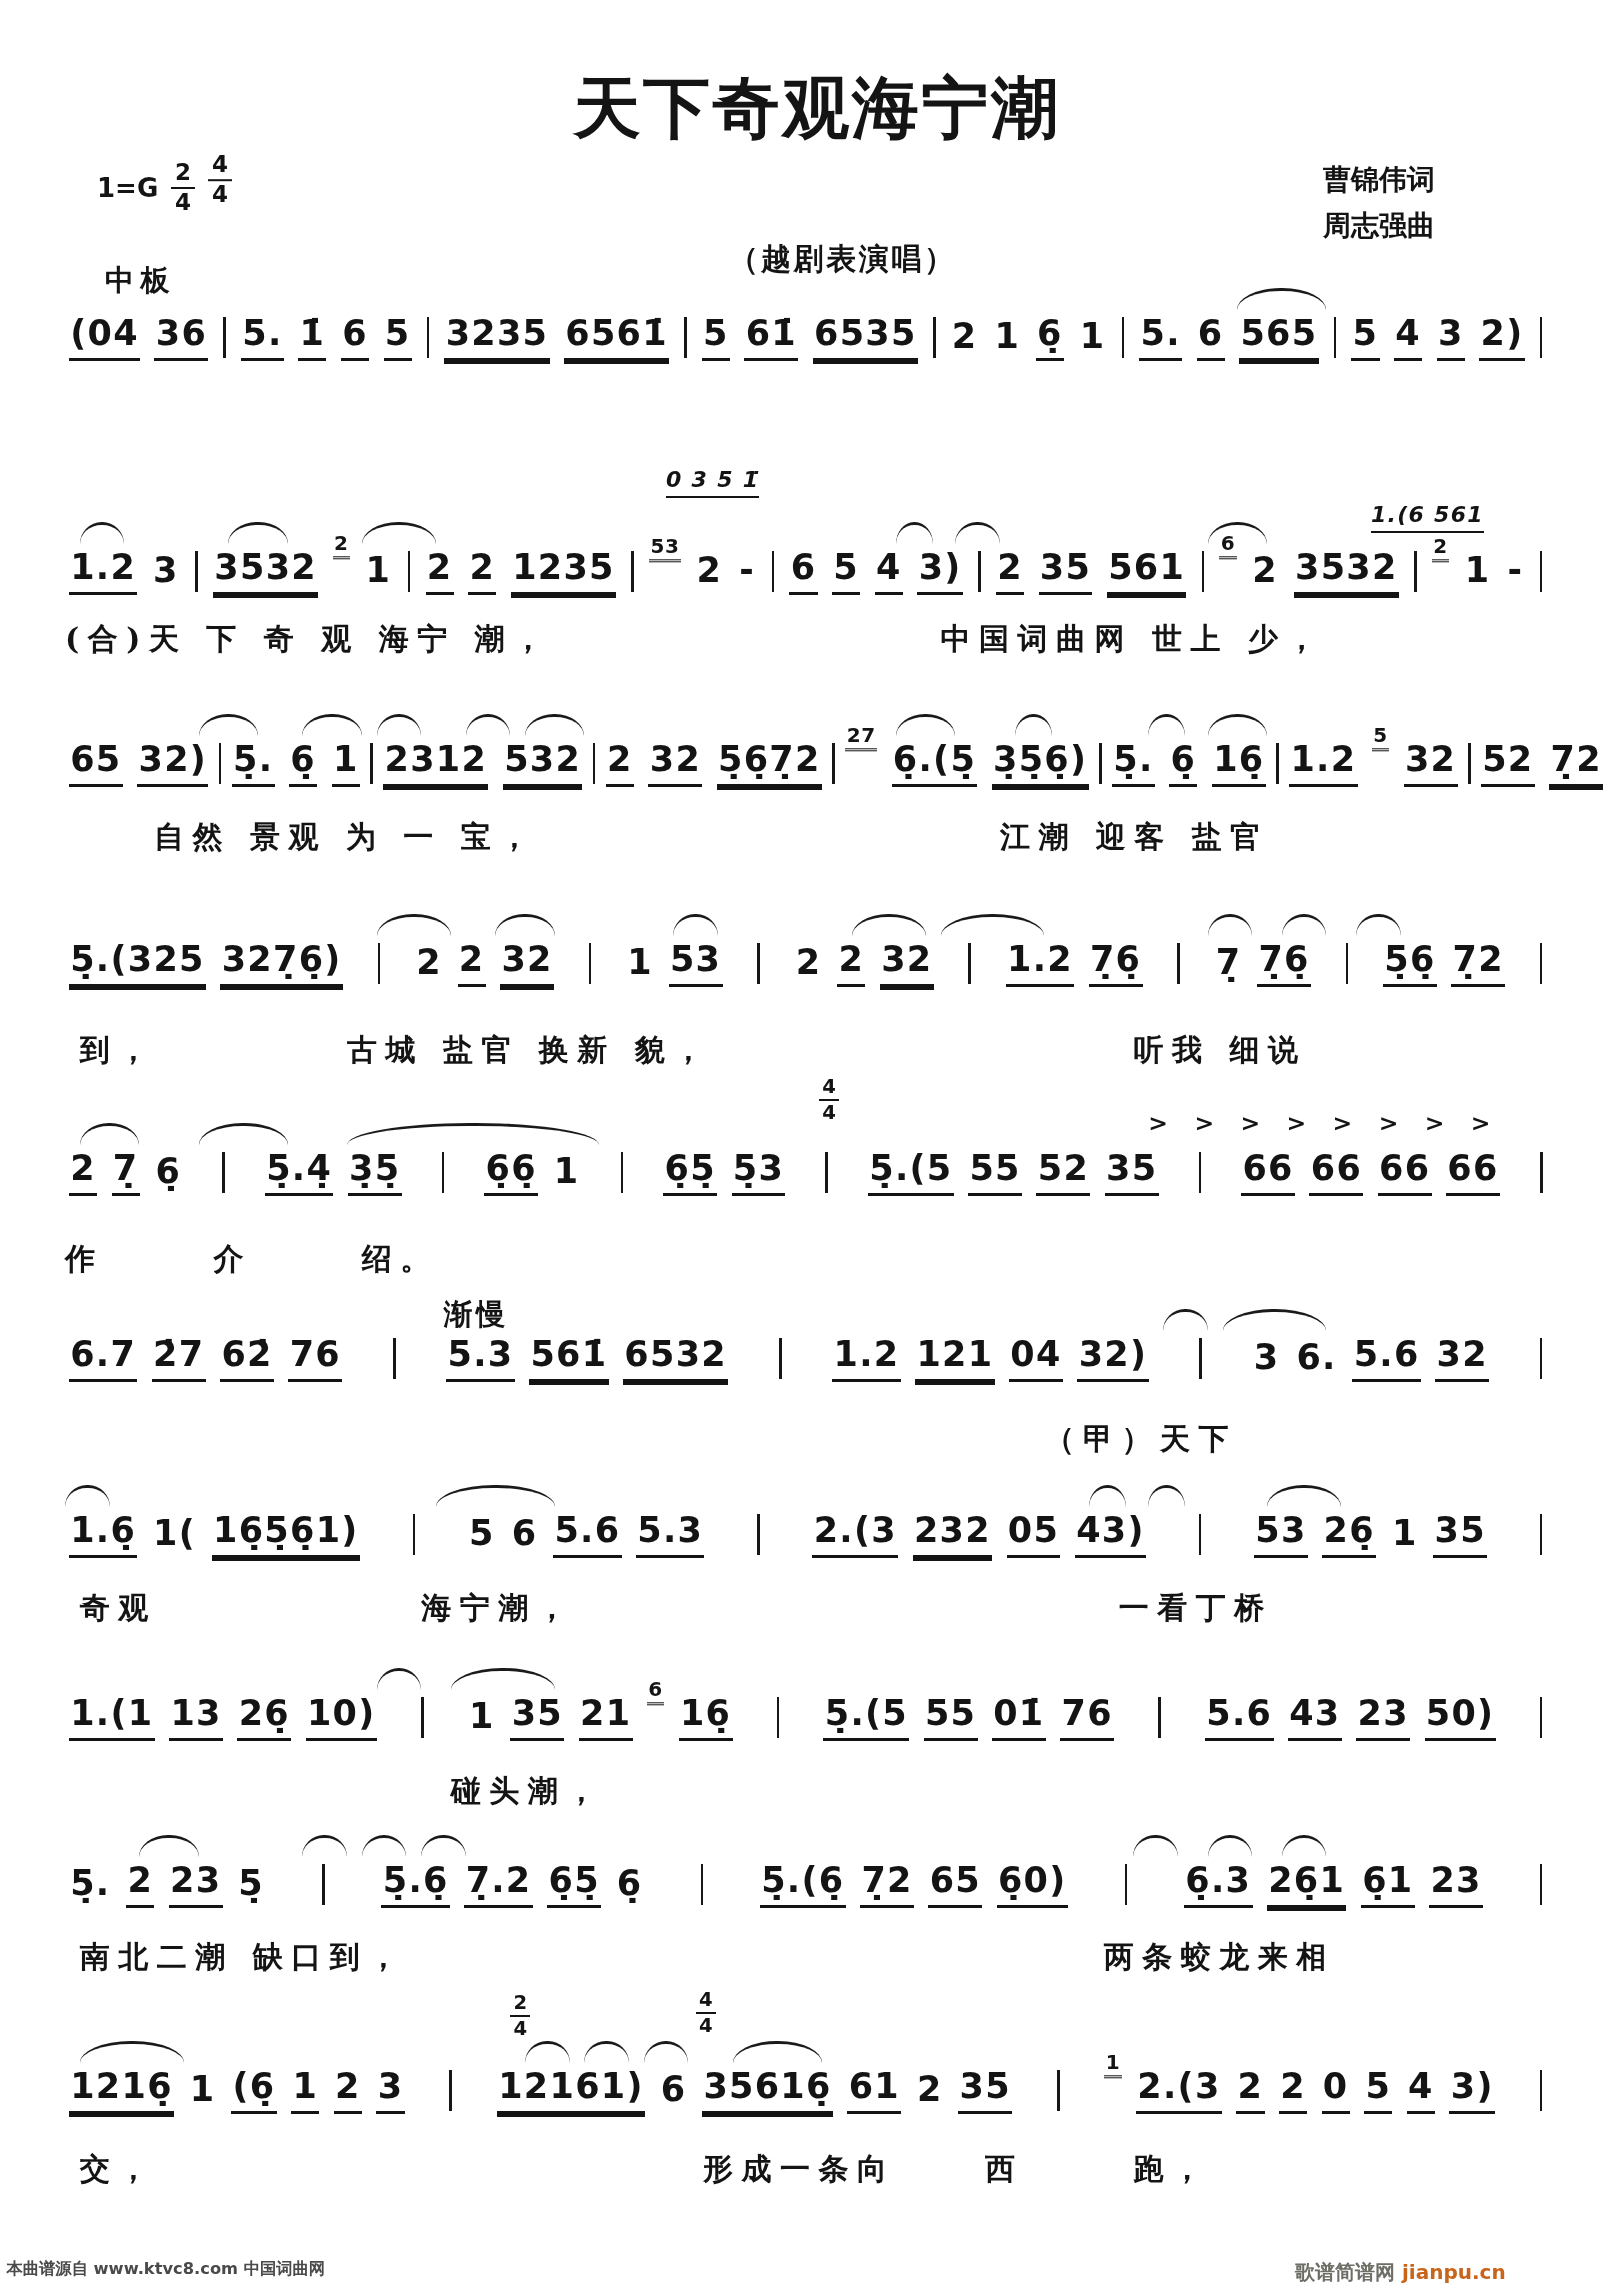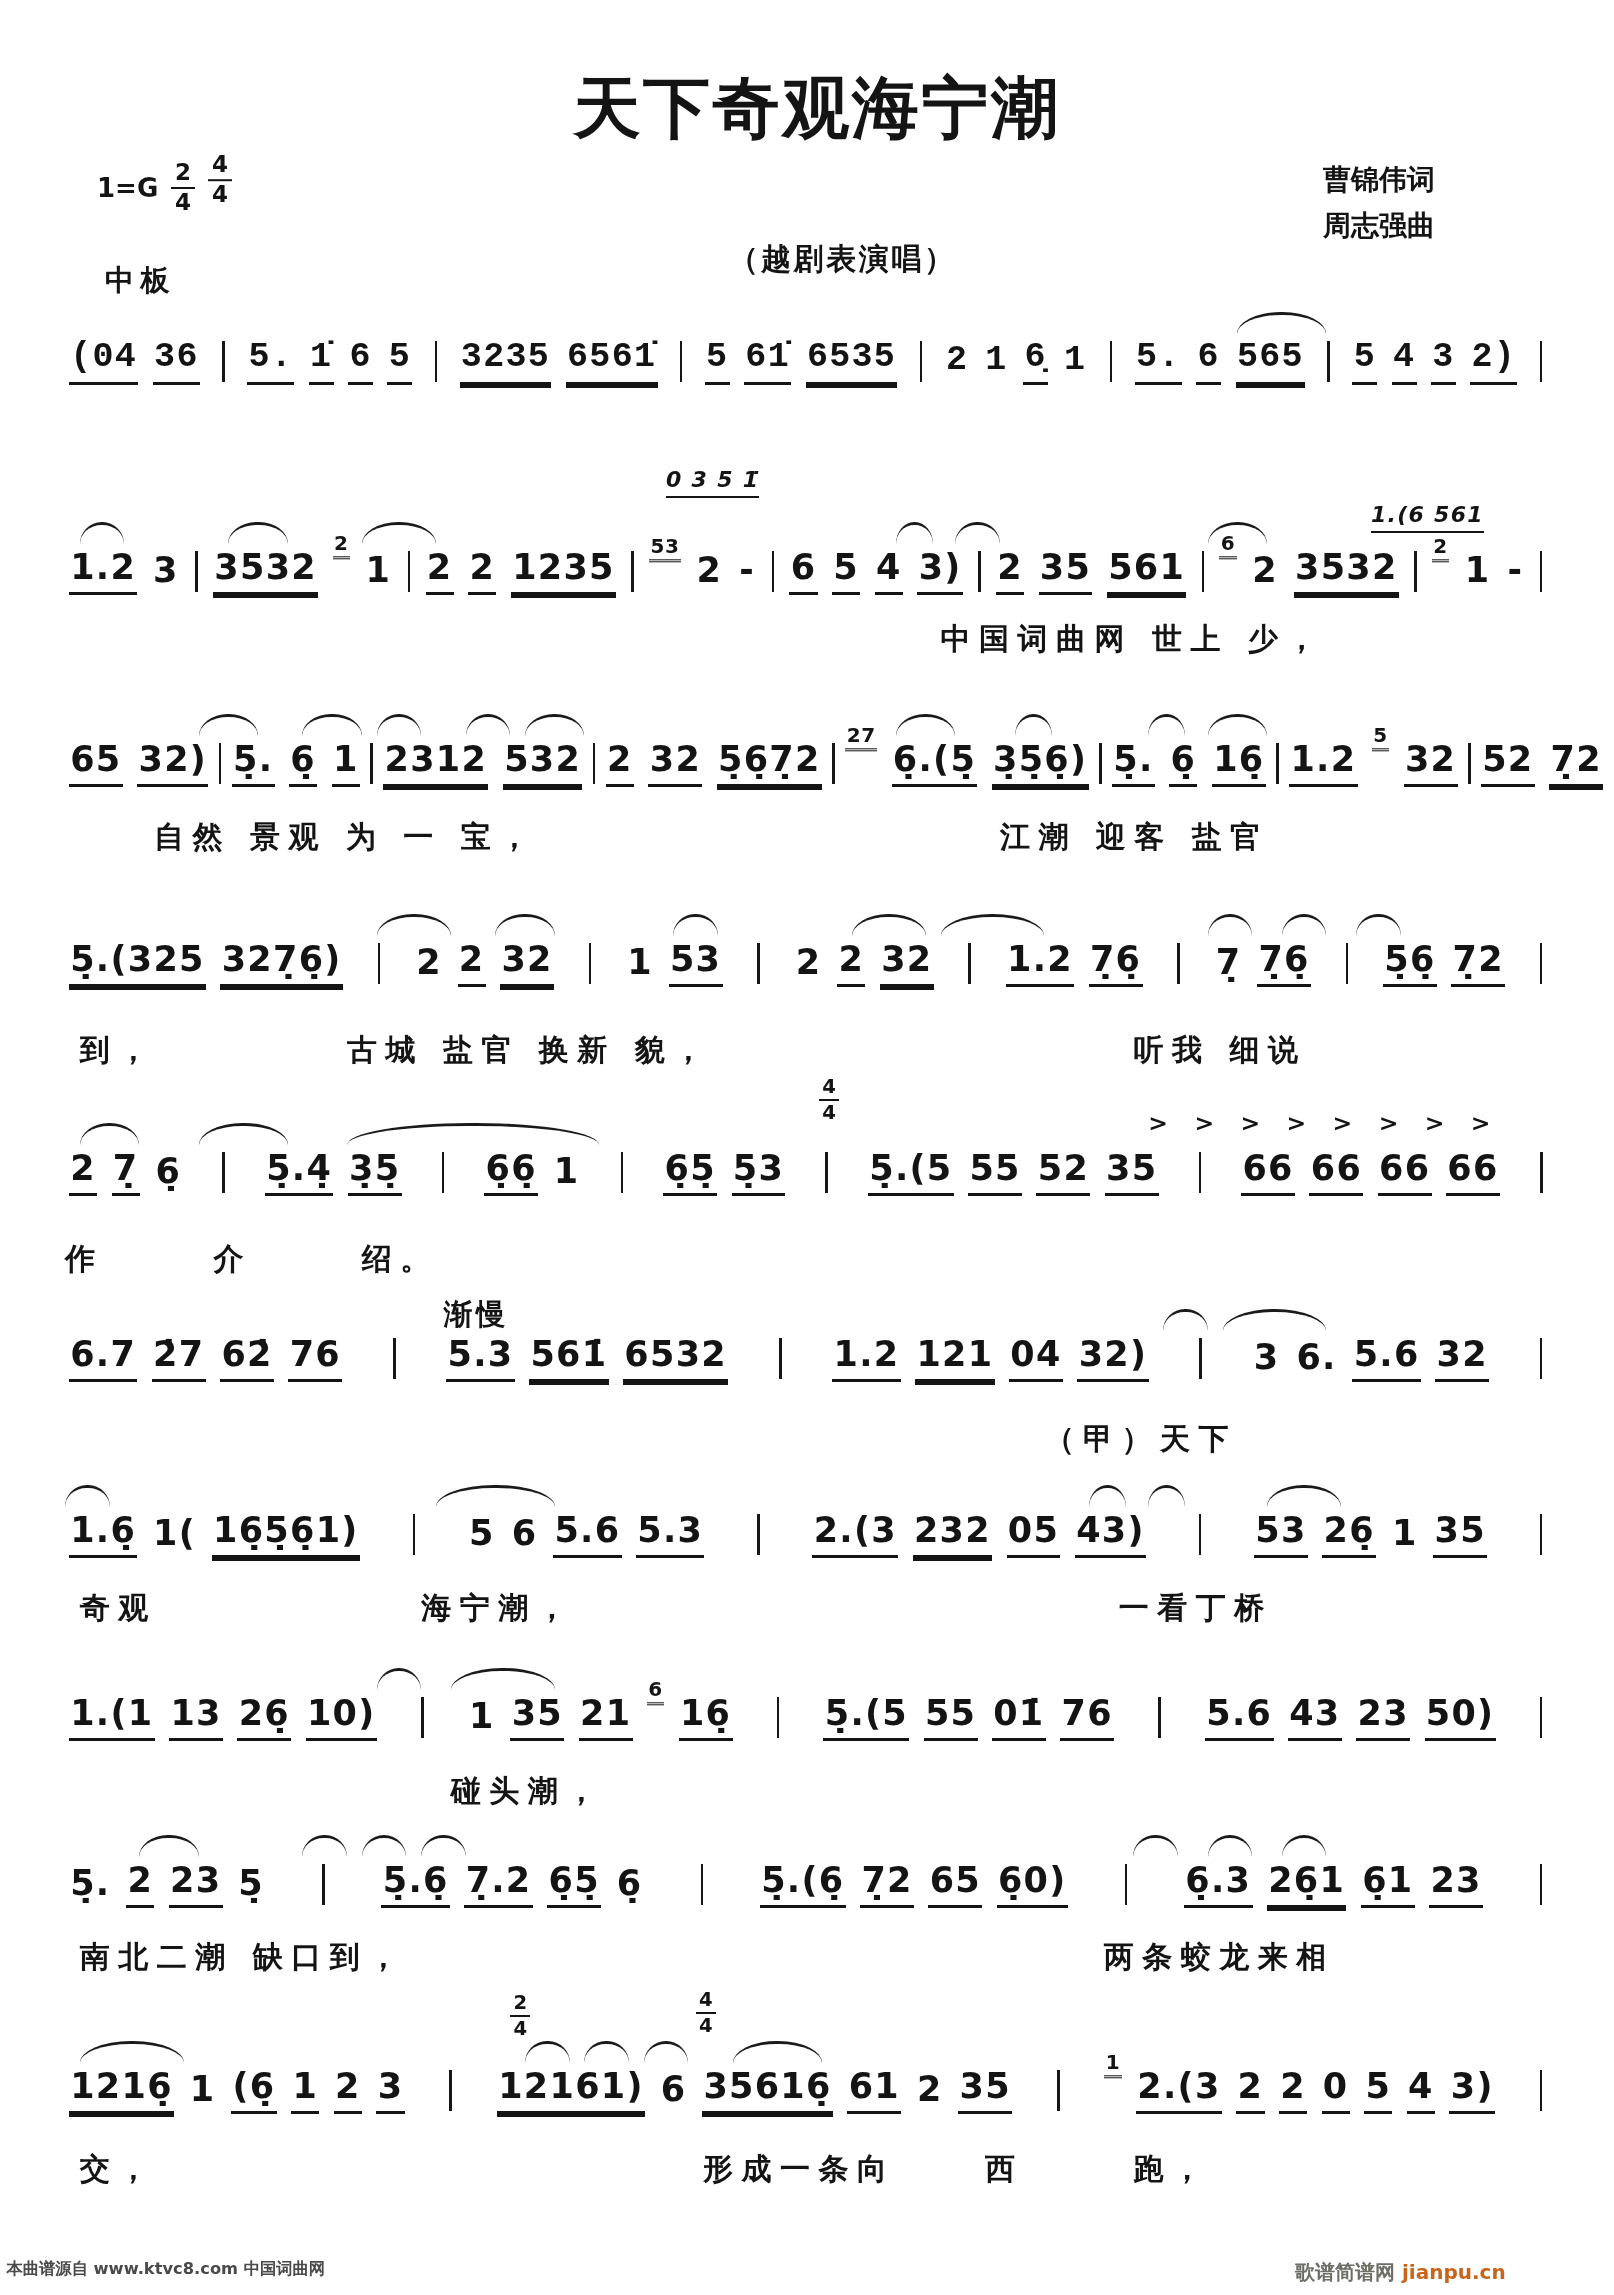--- a/index.html
+++ b/index.html
@@ -71,21 +71,21 @@
   <div class="subtitle">（越剧表演唱）</div>
 
   <div class="credits">
     <div>曹锦伟词</div>
     <div>周志强曲</div>
   </div>
 
   <div class="tempo">中板</div>
 
   <div id="systems">
-      <div class="system" style="top: 339px; font-family: Liberation Mono, monospace;">
+      <div class="system" style="top: 315px;">
         <span class="arc" style="left: 79%; width: 6%;"></span>
         <div class="notes">
           <div class="measure">
             <span class="n u1">(04</span>
             <span class="n u1">36</span>
           </div>
           <span class="bar"></span>
           <div class="measure">
             <span class="n u1">5.</span>
             <span class="n u1">1̇</span>
@@ -178,20 +178,21 @@
             <span class="n u2">3532</span>
           </div>
           <span class="bar"></span>
           <div class="measure">
             <span class="n g">2</span>
             <span class="n">1</span>
             <span class="n">-</span>
           </div>
           <span class="bar"></span>
         </div>
+        <div class="lyr" style="left: 0%; top: 72px;">(合)天 下 奇 观 海宁 潮，</div>
         <div class="lyr" style="left: 59%; top: 72px;">中国词曲网 世上 少，</div>
       </div>
       <div class="system" style="top: 741px;">
         <span class="arc" style="left: 9%; width: 4%;"></span>
         <span class="arc" style="left: 16%; width: 4%;"></span>
         <span class="arc" style="left: 21%; width: 3%;"></span>
         <span class="arc" style="left: 27%; width: 3%;"></span>
         <span class="arc" style="left: 31%; width: 4%;"></span>
         <span class="arc" style="left: 56%; width: 4%;"></span>
         <span class="arc" style="left: 64%; width: 2.5%;"></span>

